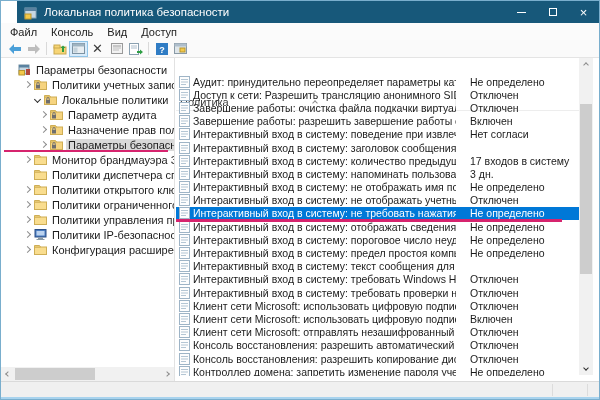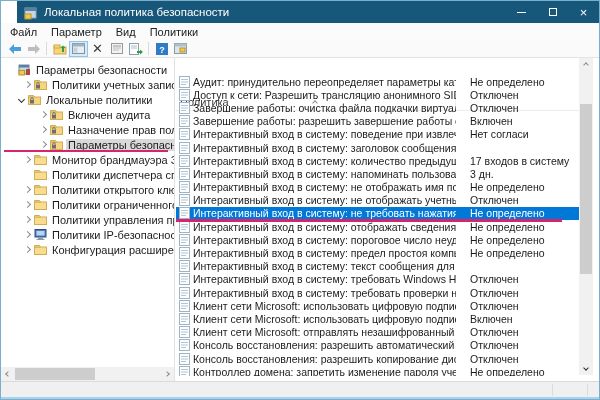--- a/index.html
+++ b/index.html
@@ -96,23 +96,23 @@
           <span class="glyph-max"></span>
         </span>
       <span class="win-btn">
           <span class="glyph-close">×</span>
         </span>
     </span>
   </div>
 
   <div class="menubar">
     <span class="menu-item">Файл</span>
-    <span class="menu-item">Параметр</span>
+    <span class="menu-item">Консоль</span>
     <span class="menu-item">Вид</span>
-    <span class="menu-item">Политики</span>
+    <span class="menu-item">Доступ</span>
   </div>
 
   <div class="toolbar" id="toolbar">
       <span class="tb-icon">
         <svg width="14" height="12">
           <path d="M6 1 L1 6 L6 11 L6 8 L13 8 L13 4 L6 4 Z" fill="#4a9fd8"></path>
         </svg>
       </span>
       <span class="tb-icon">
         <svg width="14" height="12">
@@ -190,21 +190,21 @@
           <span class="tree-ico">
             <svg width="13" height="11">
               <rect x="0.5" y="3" width="12" height="7.5" fill="#f6d480" stroke="#cfae55"></rect>
               <path d="M0.5 3 L0.5 1.5 L5.5 1.5 L6.5 3 Z" fill="#f6d480" stroke="#cfae55"></path>
               <rect x="2" y="6" width="4" height="3.5" fill="#6e6e6e"></rect>
               <path d="M2.8 6 L2.8 4.8 A1.2 1.2 0 0 1 5.2 4.8 L5.2 6" fill="none" stroke="#6e6e6e" stroke-width="1"></path>
             </svg>
           </span>
           <span class="tree-label">Политики учетных записей</span>
         </div>
-        <div class="tree-item" style="padding-left: 14px;">
+        <div class="tree-item" style="padding-left: 14px; margin-left: 16px;">
           <span class="tree-chev">
             <span class="chev down"></span>
           </span>
           <span class="tree-ico">
             <svg width="13" height="11">
               <rect x="0.5" y="3" width="12" height="7.5" fill="#f6d480" stroke="#cfae55"></rect>
               <path d="M0.5 3 L0.5 1.5 L5.5 1.5 L6.5 3 Z" fill="#f6d480" stroke="#cfae55"></path>
               <rect x="2" y="6" width="4" height="3.5" fill="#6e6e6e"></rect>
               <path d="M2.8 6 L2.8 4.8 A1.2 1.2 0 0 1 5.2 4.8 L5.2 6" fill="none" stroke="#6e6e6e" stroke-width="1"></path>
             </svg>
@@ -216,21 +216,21 @@
             <span class="chev right"></span>
           </span>
           <span class="tree-ico">
             <svg width="13" height="11">
               <rect x="0.5" y="3" width="12" height="7.5" fill="#f6d480" stroke="#cfae55"></rect>
               <path d="M0.5 3 L0.5 1.5 L5.5 1.5 L6.5 3 Z" fill="#f6d480" stroke="#cfae55"></path>
               <rect x="2" y="6" width="4" height="3.5" fill="#6e6e6e"></rect>
               <path d="M2.8 6 L2.8 4.8 A1.2 1.2 0 0 1 5.2 4.8 L5.2 6" fill="none" stroke="#6e6e6e" stroke-width="1"></path>
             </svg>
           </span>
-          <span class="tree-label">Включен аудита</span>
+          <span class="tree-label">Параметр аудита</span>
         </div>
         <div class="tree-item" style="padding-left: 36px;">
           <span class="tree-chev">
             <span class="chev right"></span>
           </span>
           <span class="tree-ico">
             <svg width="13" height="11">
               <rect x="0.5" y="3" width="12" height="7.5" fill="#f6d480" stroke="#cfae55"></rect>
               <path d="M0.5 3 L0.5 1.5 L5.5 1.5 L6.5 3 Z" fill="#f6d480" stroke="#cfae55"></path>
               <rect x="2" y="6" width="4" height="3.5" fill="#6e6e6e"></rect>

